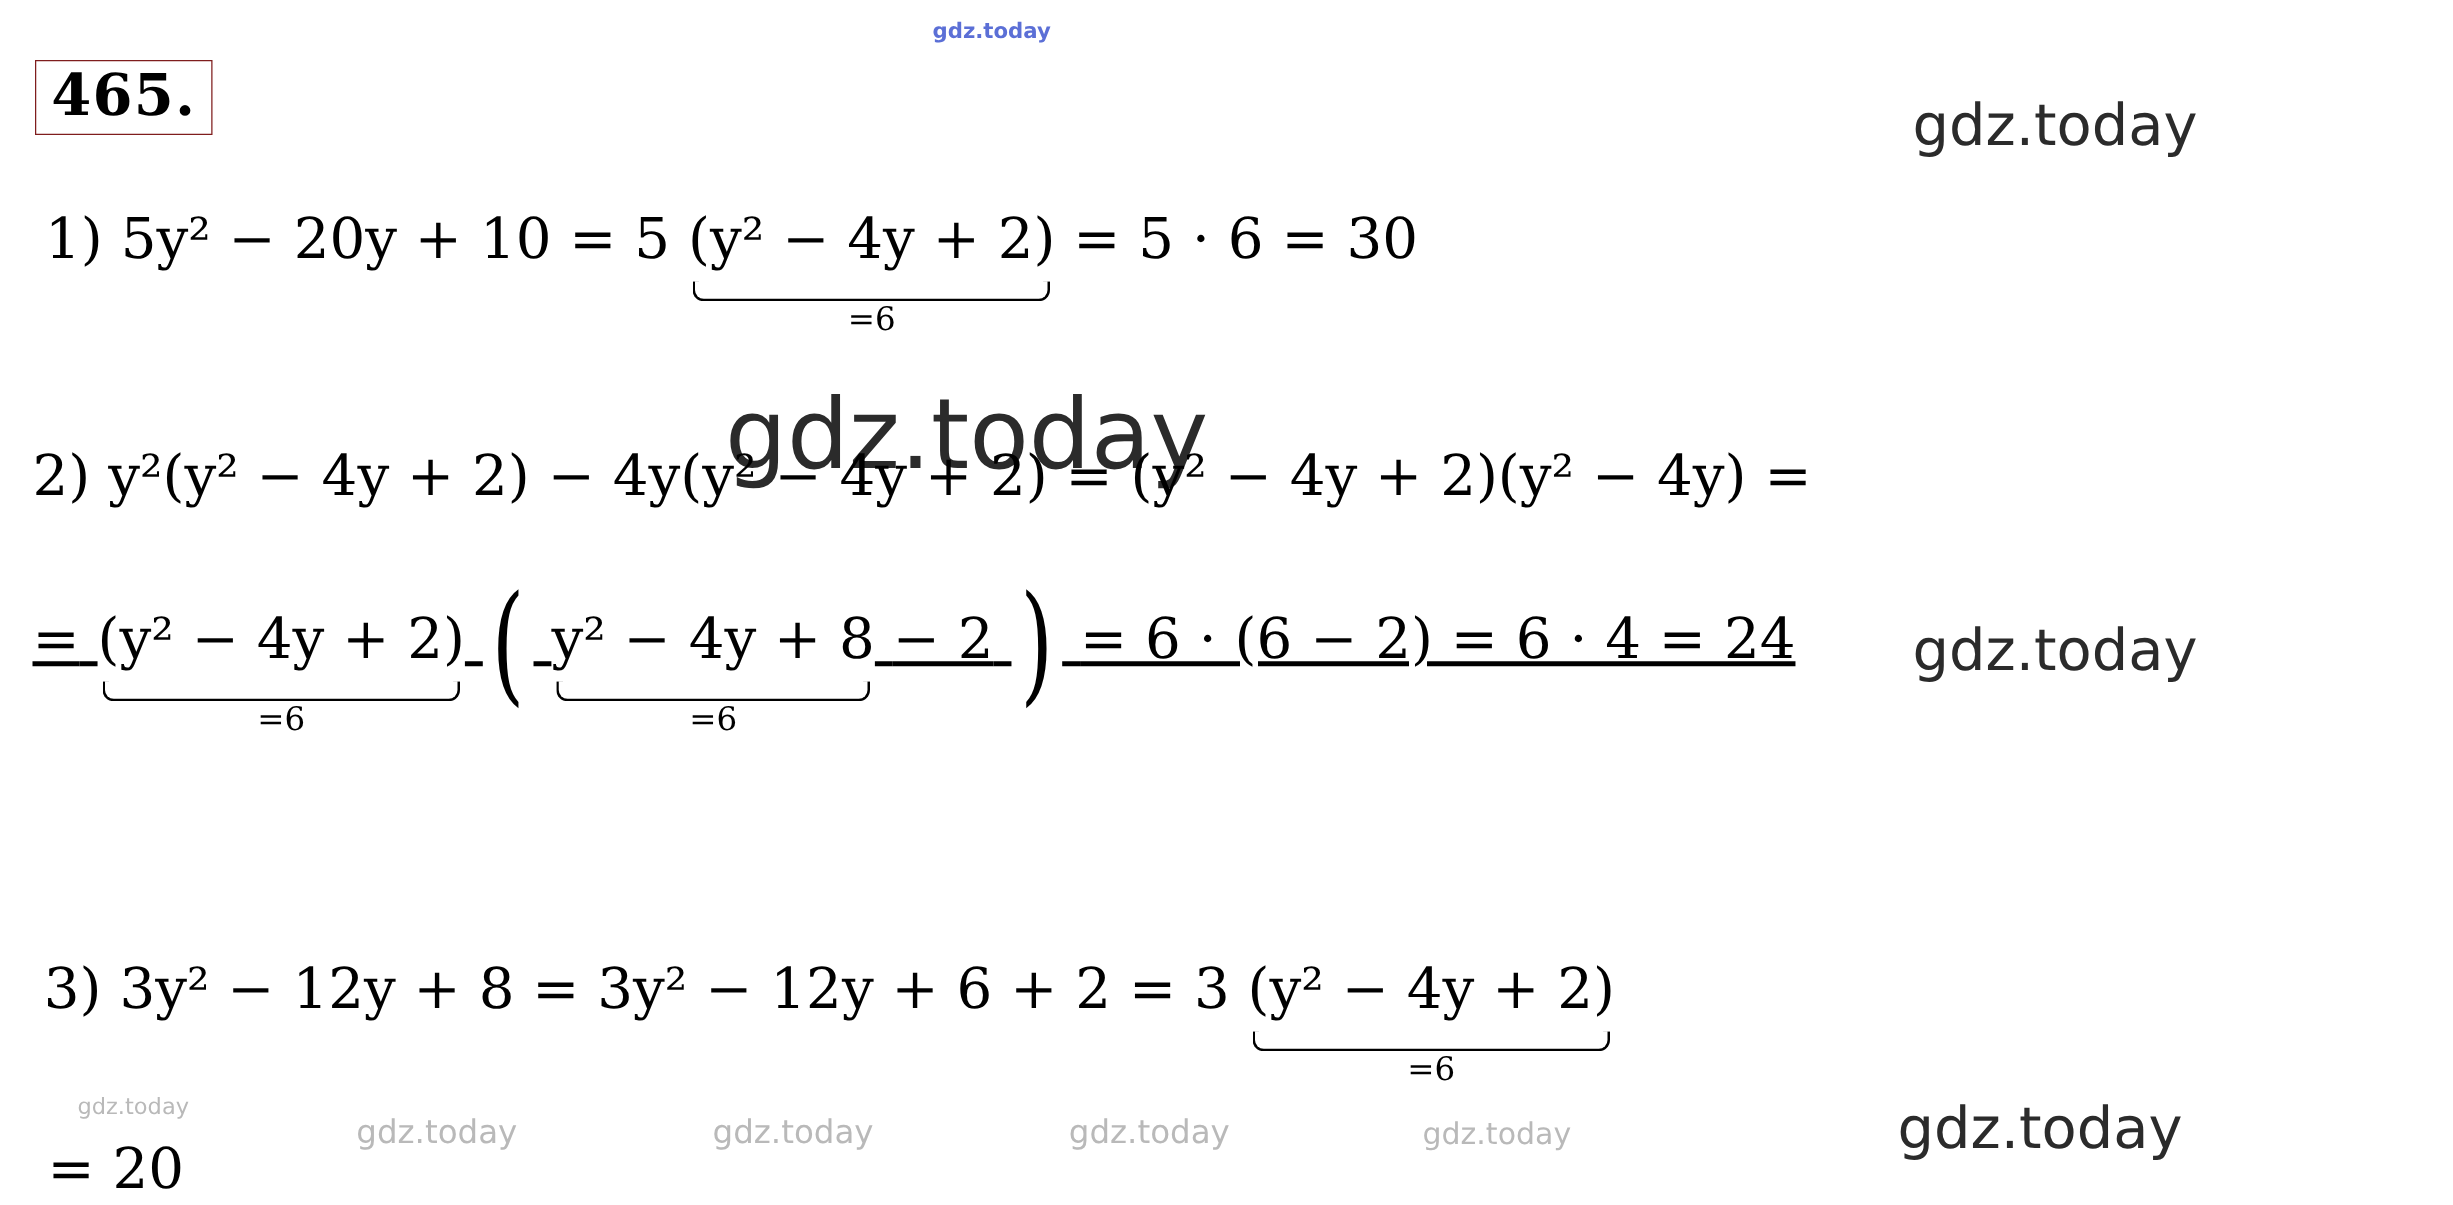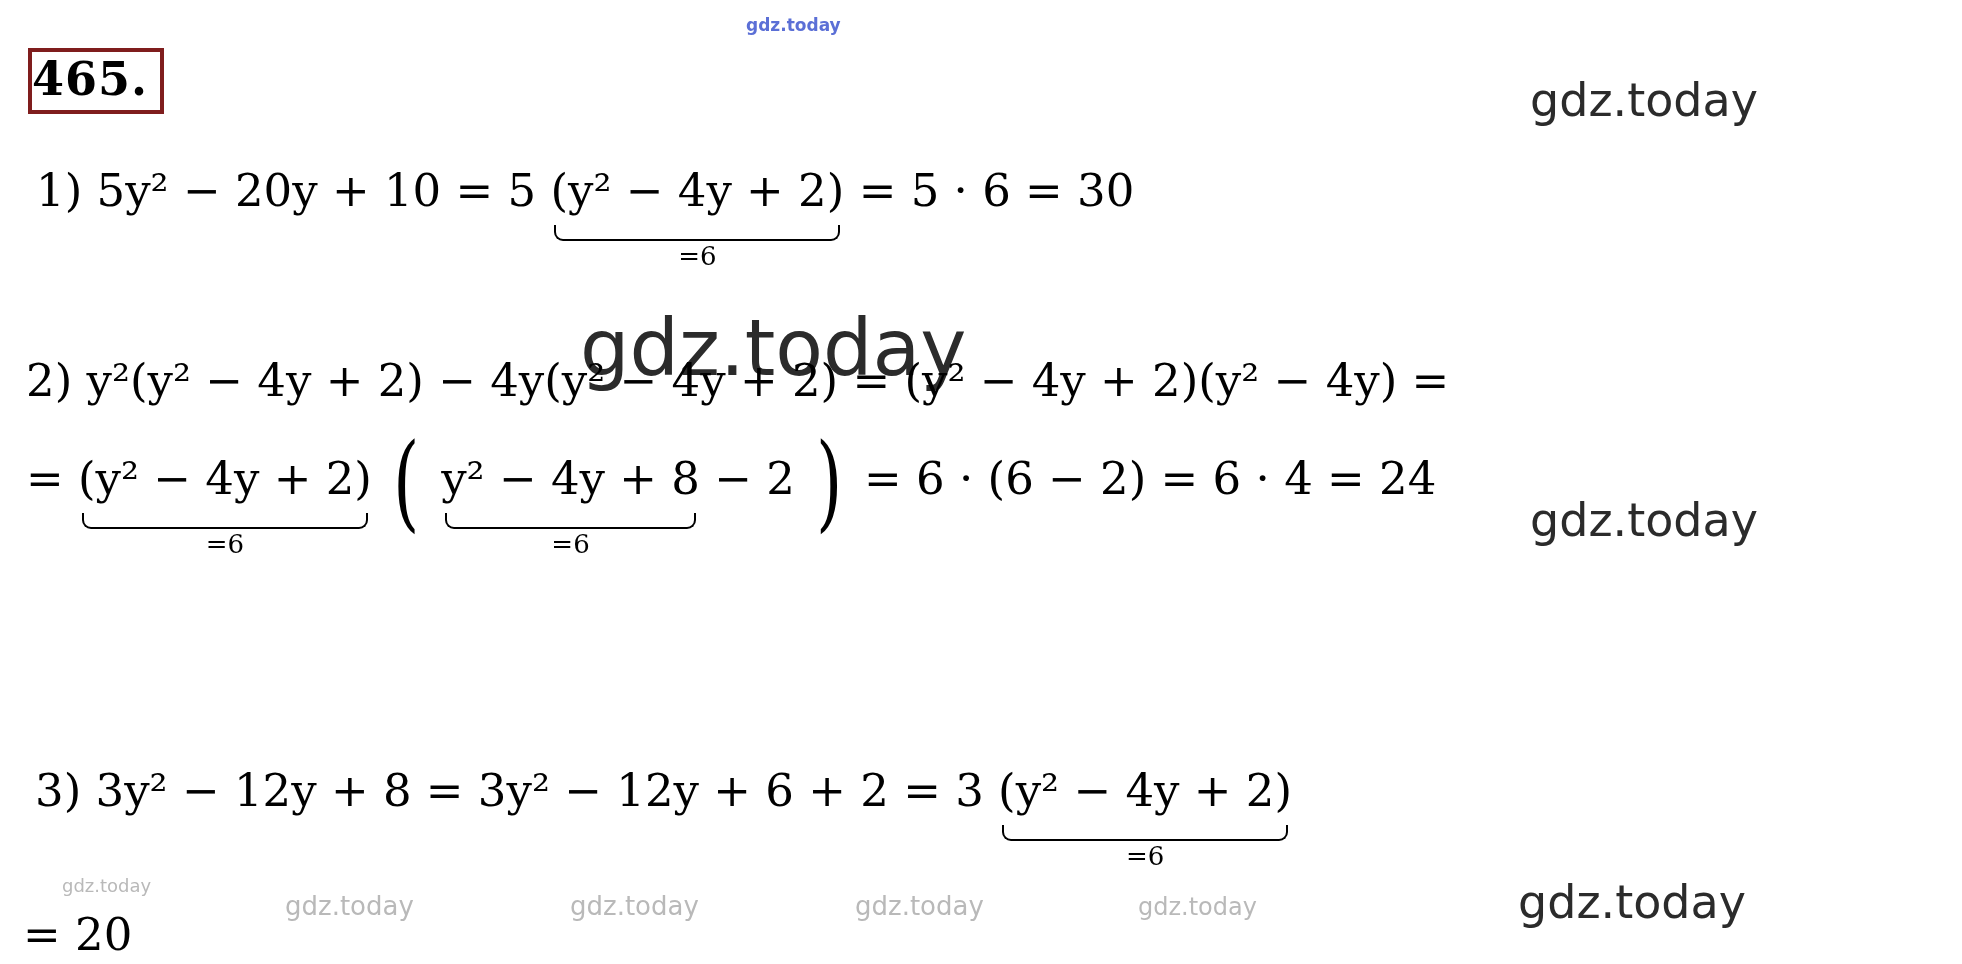--- a/index.html
+++ b/index.html
@@ -32,22 +32,22 @@
   }
   .wm-dark {
     color: #2b2b2b;
   }
 
   
   #ex-number {
     position: absolute;
     left: 28px;
     top: 48px;
-    border: 4px solid #7f1d1d;
-    padding: 4px 12px 8px 0;
+    border: 1px solid #7f1d1d;
+    padding: 4px 12px 8px 12px;
     font-family: "DejaVu Serif", serif;
     font-weight: bold;
     font-size: 46px;
     line-height: 1;
     letter-spacing: 1px;
   }
 
   
   .mathline {
     position: absolute;
@@ -122,21 +122,21 @@
     <span class="brace-label">=6</span>
   </span>
   <span>= 5 · 6 = 30</span>
 </div>
 
 <div class="mathline" style="left:26px; top:358px;text-align:right;">
   <span>2)</span>
   <span>y²(y² − 4y + 2) − 4y(y² − 4y + 2) = (y² − 4y + 2)(y² − 4y) =</span>
 </div>
 
-<div class="mathline" style="left:26px; top:454px;">
+<div class="mathline" style="left:26px; top:486px;text-decoration:underline;">
   <span>=</span>
   <span class="brace-wrap">
     <span>(y² − 4y + 2)</span>
     <span class="brace-line"></span>
     <span class="brace-label">=6</span>
   </span>
   <span class="bigparen">(</span>
   <span class="brace-wrap">
     <span>y² − 4y + 8</span>
     <span class="brace-line"></span>
@@ -150,15 +150,15 @@
 <div class="mathline" style="left:35px; top:768px;">
   <span>3)</span>
   <span>3y² − 12y + 8 = 3y² − 12y + 6 + 2 = 3</span>
   <span class="brace-wrap">
     <span>(y² − 4y + 2)</span>
     <span class="brace-line"></span>
     <span class="brace-label">=6</span>
   </span>
 </div>
 
-<div class="mathline" style="left:23px; top:912px;">
+<div class="mathline" style="left:38px; top:912px;">
   <span>= 20</span>
 </div>
 
 </body></html>

